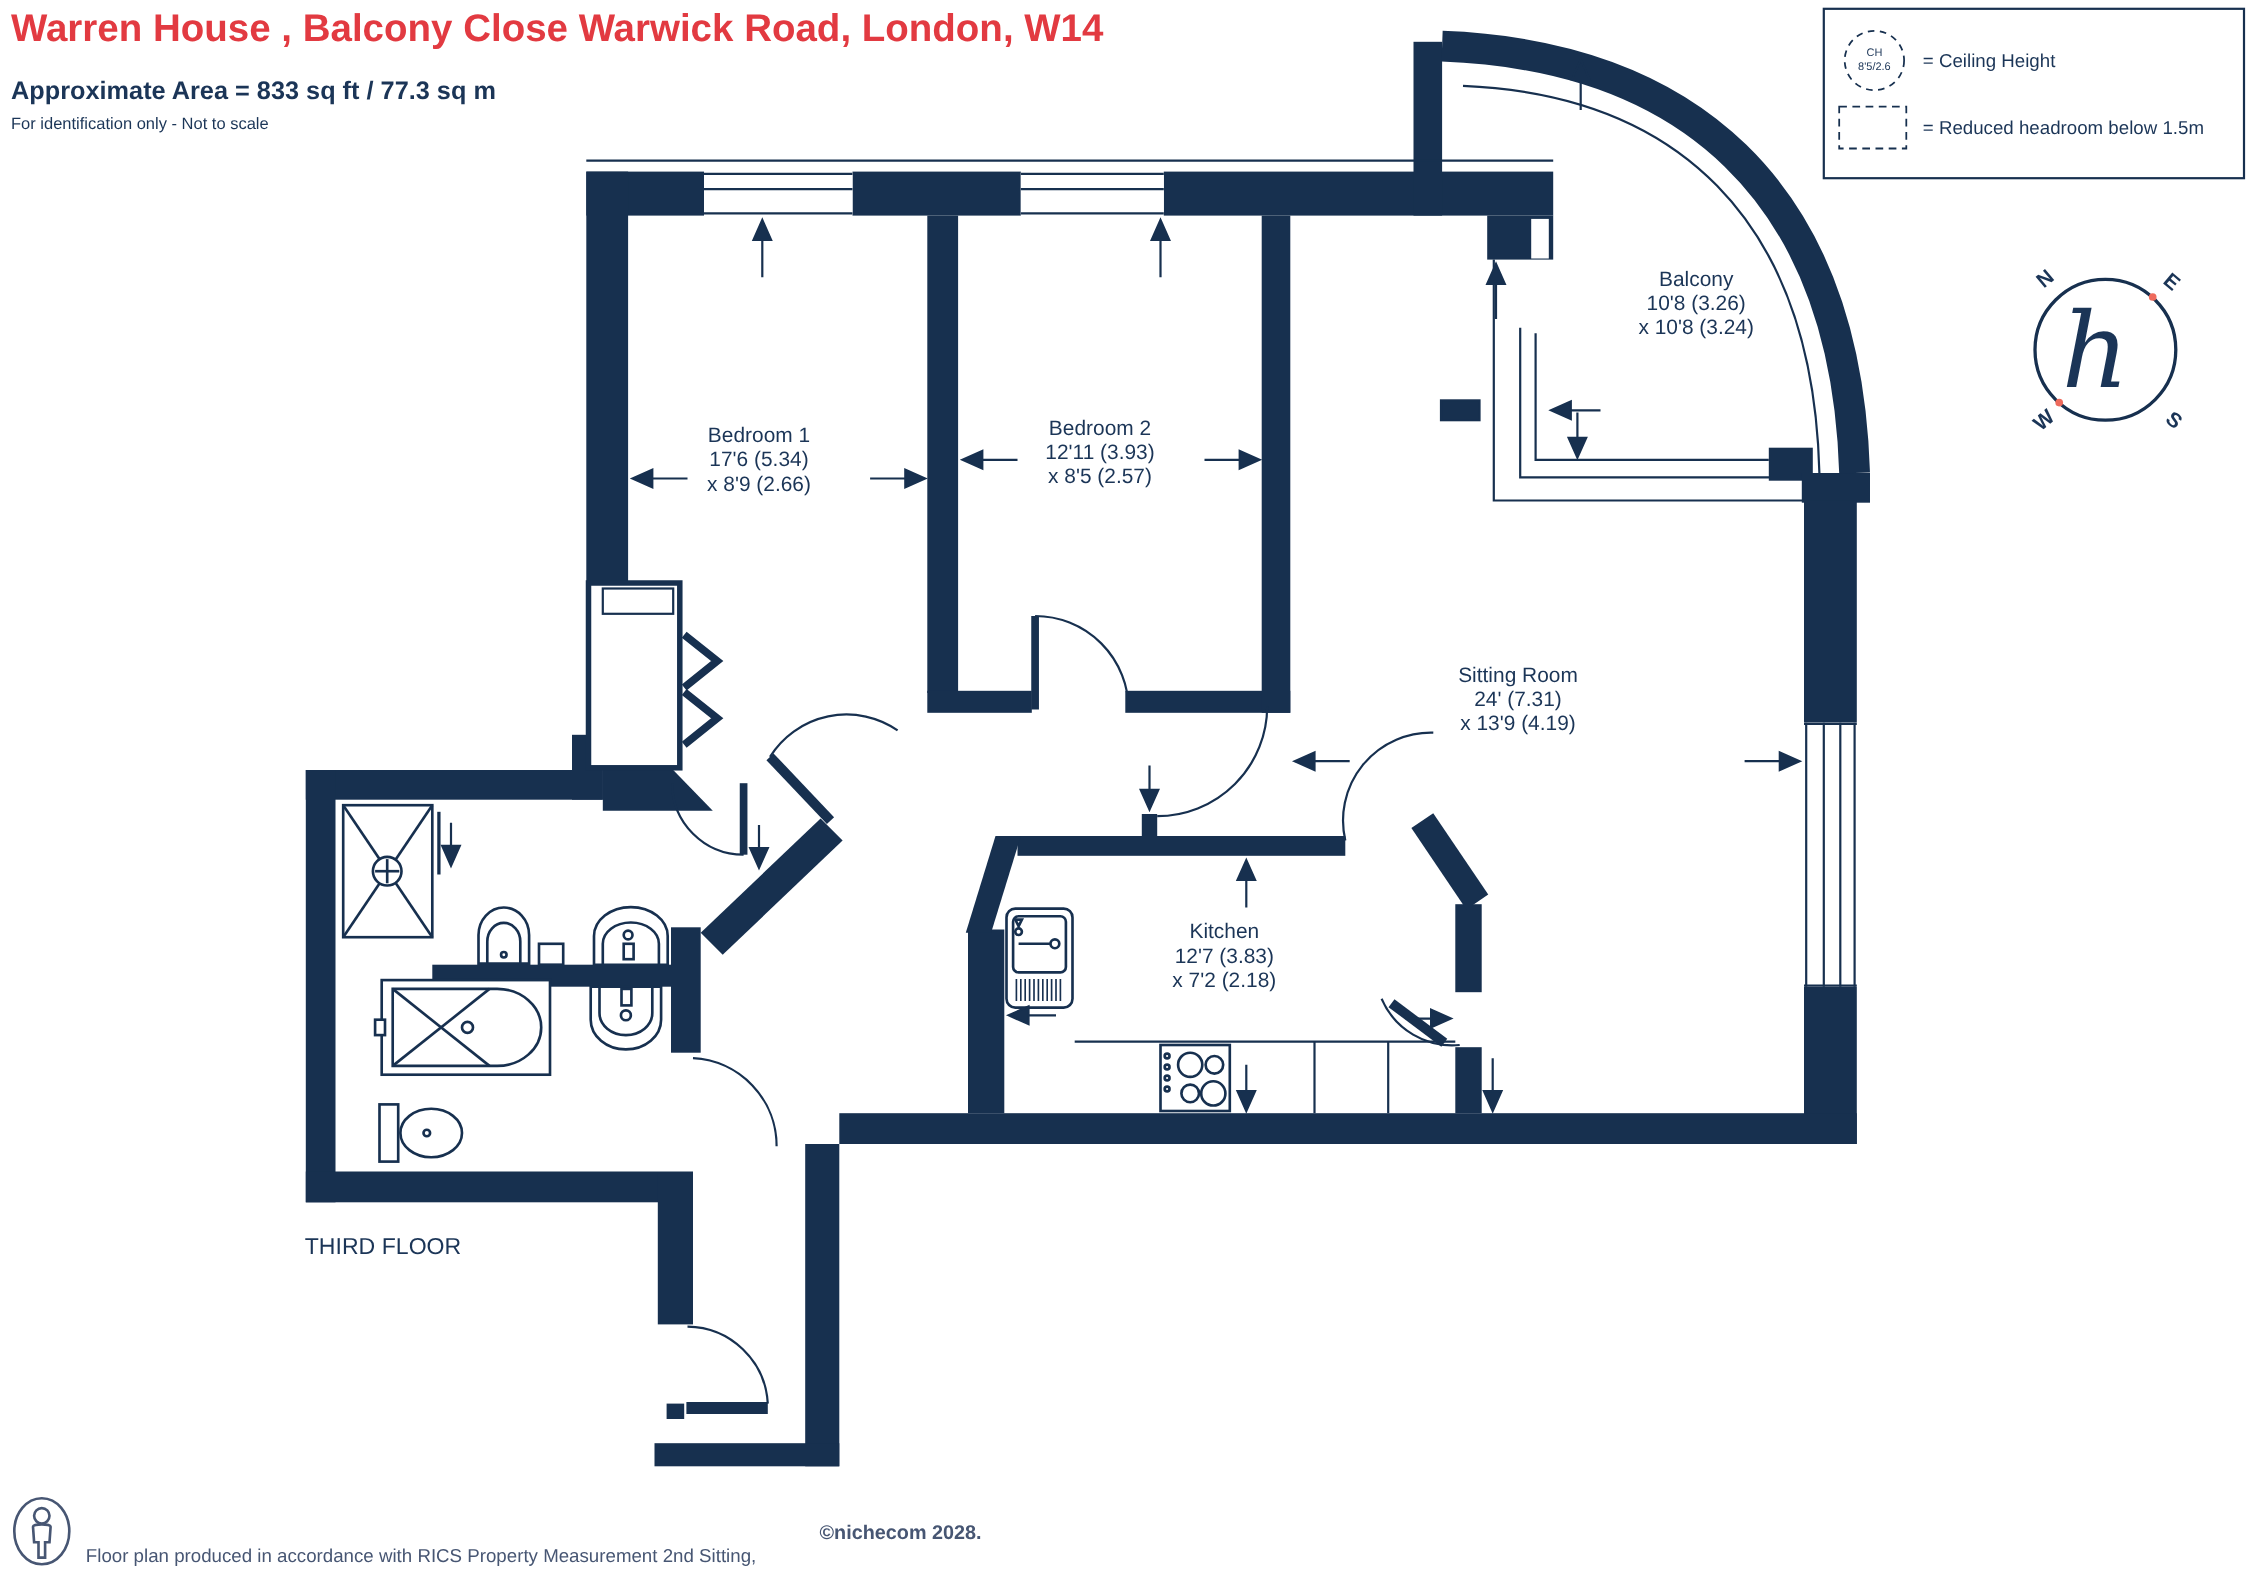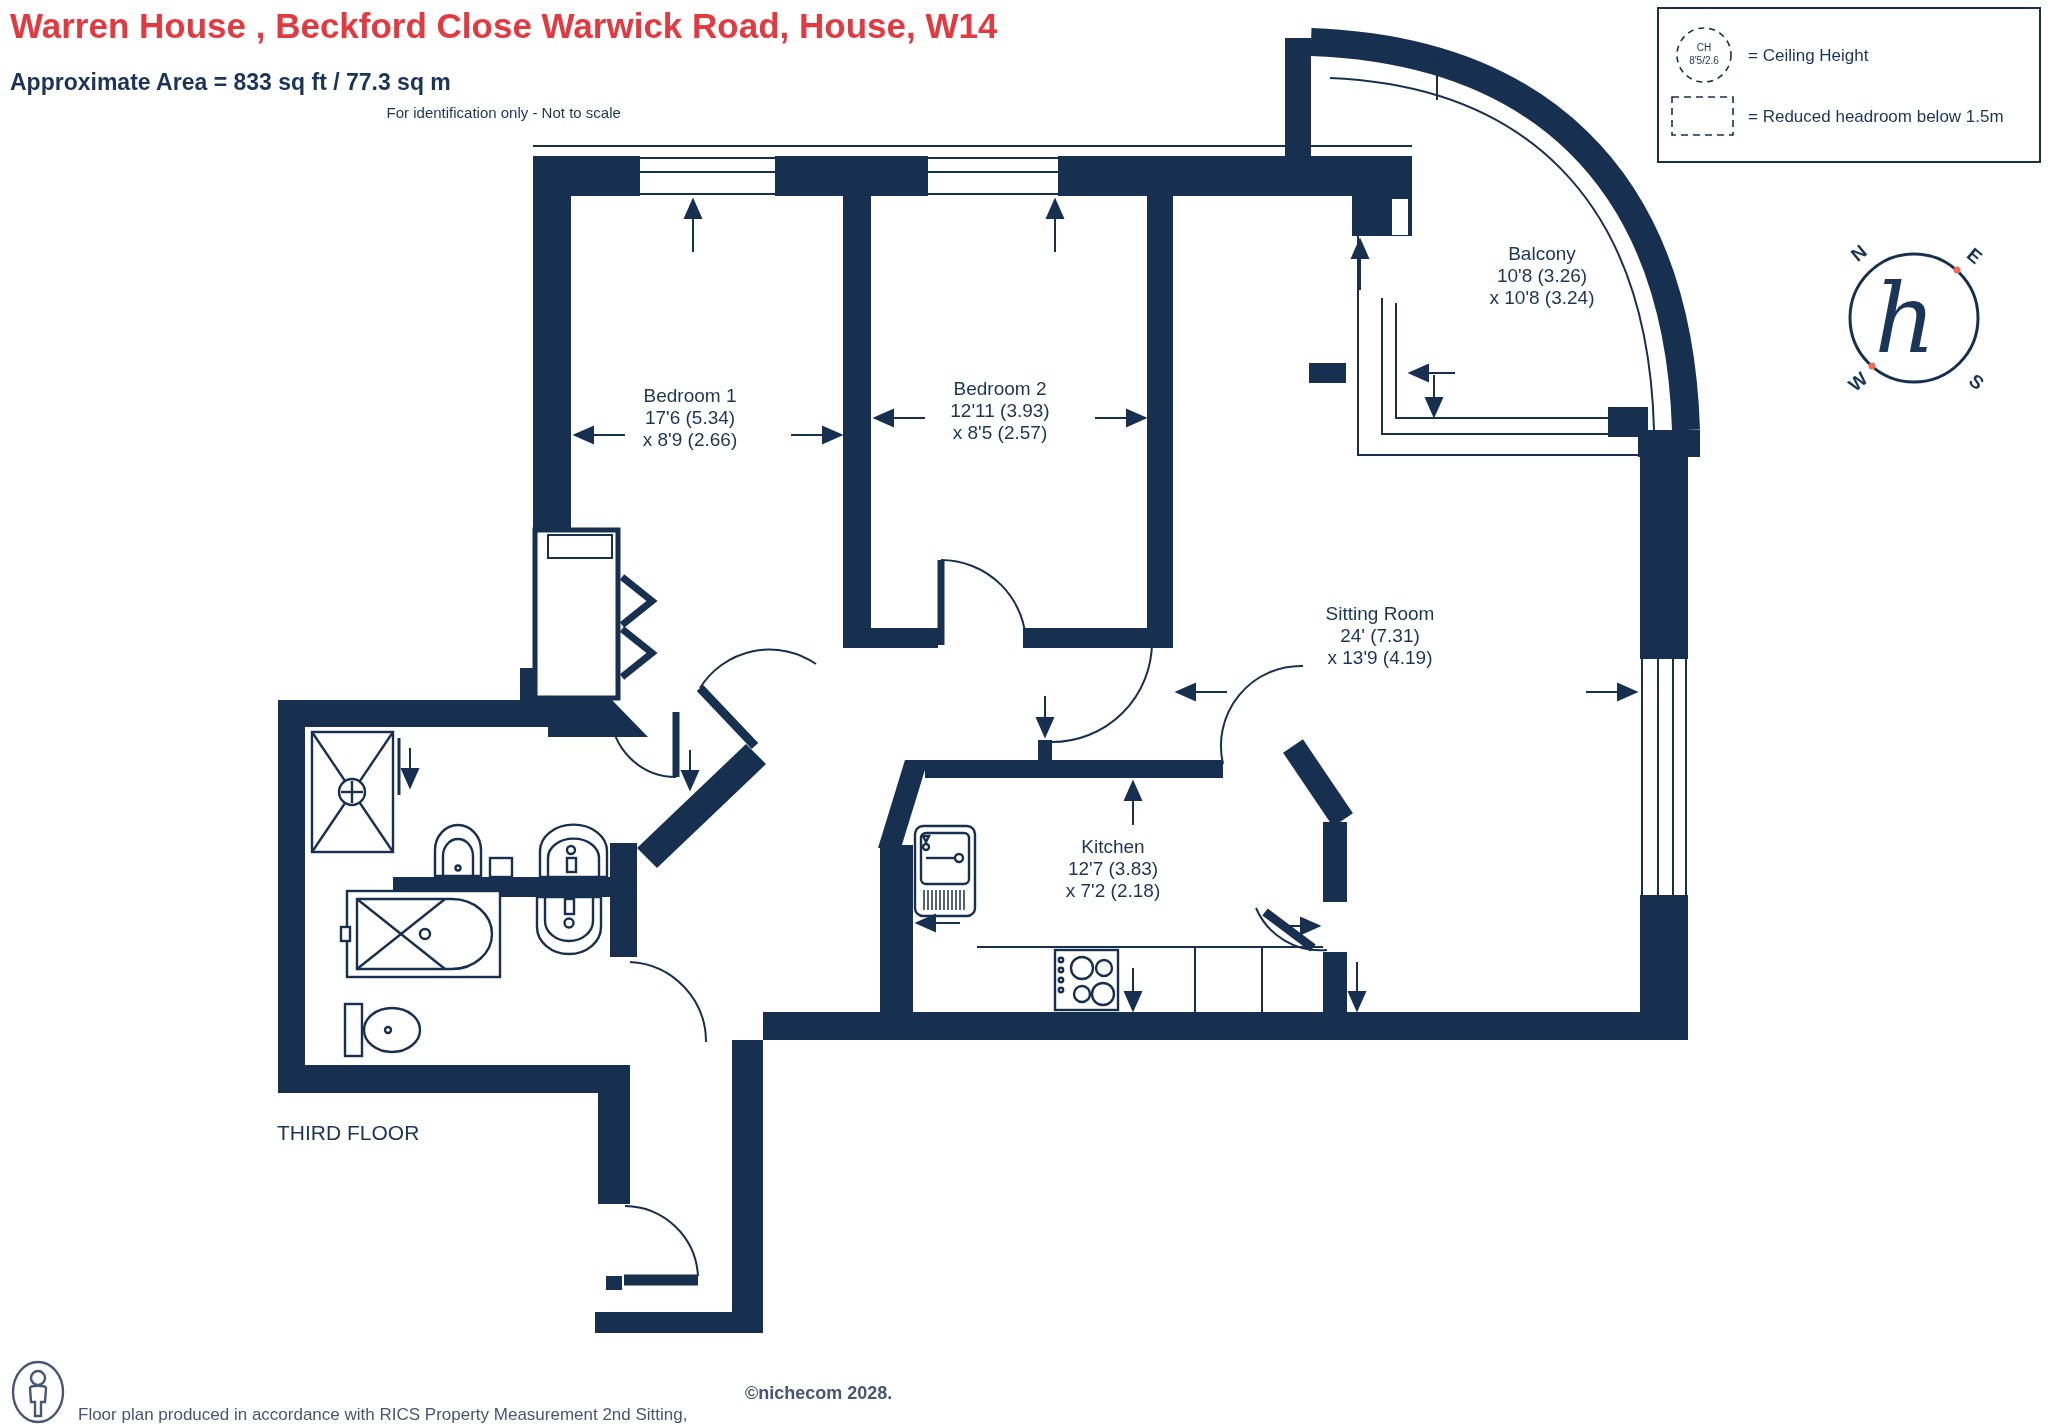--- a/index.html
+++ b/index.html
@@ -2,34 +2,34 @@
 <html><head>
 <meta charset="utf-8">
 <style>
   html,body{margin:0;padding:0;background:#ffffff;}
   .page{position:relative;width:2048px;height:1427px;background:#fff;overflow:hidden;
         font-family:"Liberation Sans",sans-serif;}
   .page svg{position:absolute;left:0;top:0;}
   .hdr{position:absolute;left:10px;top:6px;}
   .hdr h1{margin:0;font-size:35px;font-weight:bold;color:#e23a41;letter-spacing:0;}
   .hdr .area{margin-top:23px;font-size:23px;font-weight:bold;color:#1b3557;}
-  .hdr .note{margin-top:8px;font-size:15px;color:#1b3557;text-align:center;}
+  .hdr .note{margin-top:8px;font-size:15px;color:#1b3557;}
   .footer{position:absolute;left:78px;top:1362px;color:#475673;font-size:17px;line-height:21px;white-space:pre;}
   .copyright{position:absolute;left:745px;top:1383px;color:#475673;font-size:18px;font-weight:600;}
   text{fill:#1b3557;}
   .roomlabel{font-size:19px;}
   .navy{fill:#17304f;}
 </style>
 </head>
 <body>
 
 <div class="page">
 
   <div class="hdr">
-    <h1>Warren House , Beckford Close Warwick Road, House, W14</h1>
+    <h1>Warren House , Balcony Close Warwick Road, London, W14</h1>
     <div class="area">Approximate Area = 833 sq ft / 77.3 sq m</div>
     <div class="note">For identification only - Not to scale</div>
   </div>
 
   <svg width="2048" height="1427" viewBox="0 0 2048 1427">
 
     <g class="navy">
       <rect x="533" y="156" width="107" height="40"></rect>
       <rect x="775" y="156" width="153" height="40"></rect>
       <rect x="1058" y="156" width="354" height="40"></rect>

